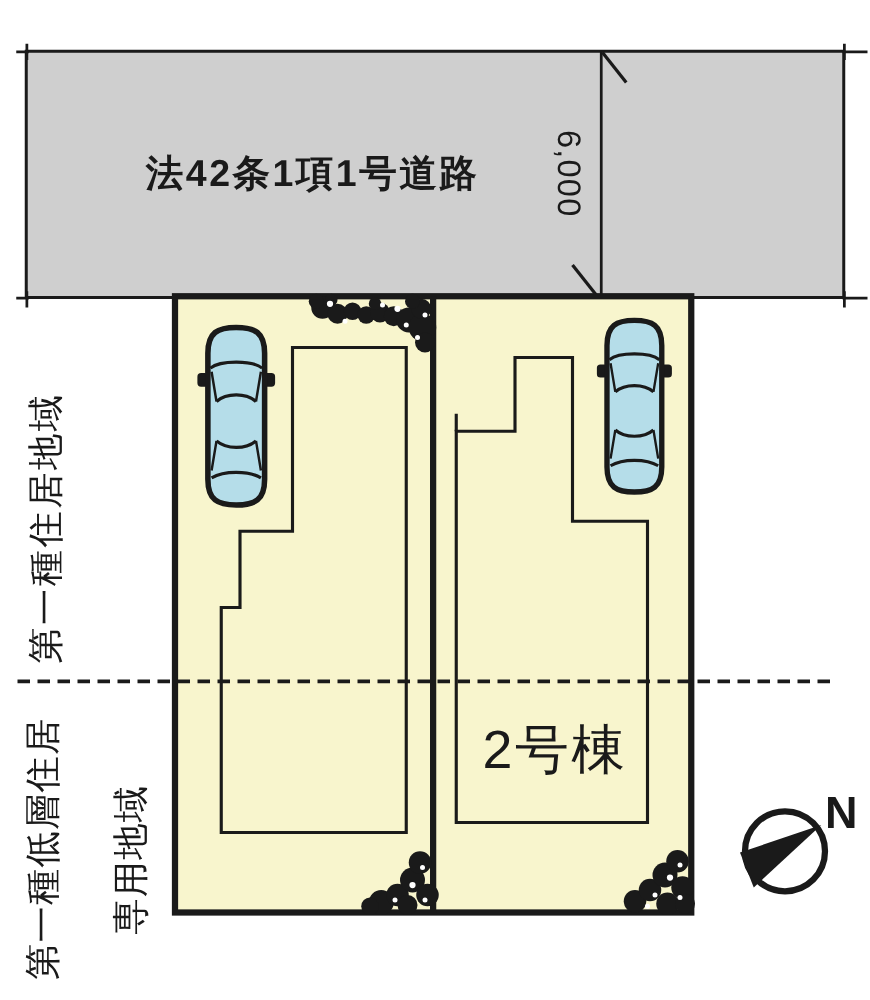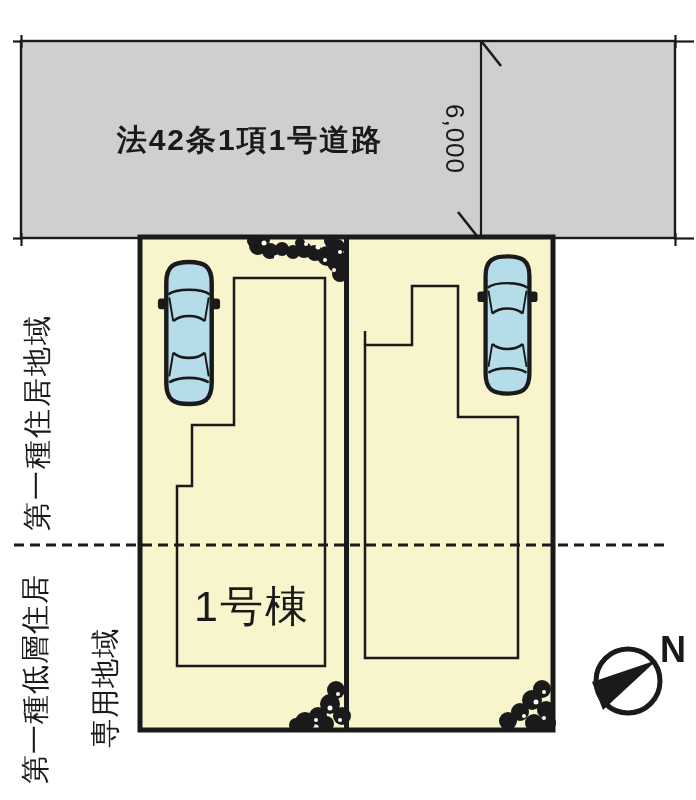--- a/index.html
+++ b/index.html
@@ -133,15 +133,15 @@
       <circle cx="628" cy="681" r="32" fill="none" stroke="#1a1a1a" stroke-width="5"></circle>
       <polygon points="657,660 592,682 603,710" fill="#1a1a1a"></polygon>
     </g>
   </svg>
 
   <div class="lbl road-lbl">法42条1項1号道路</div>
   <div class="lbl dim-lbl">6,000</div>
   <div class="lbl zone-upper">第一種住居地域</div>
   <div class="lbl zone-lower"><span>第一種低層住居</span><br>
     <span>専用地域</span></div>
-  <div class="lbl bldg-lbl b1">1号棟</div>
+  <div class="lbl bldg-lbl b2">2号棟</div>
   <div class="lbl north-lbl">N</div>
 </div>
 
 </body></html>

